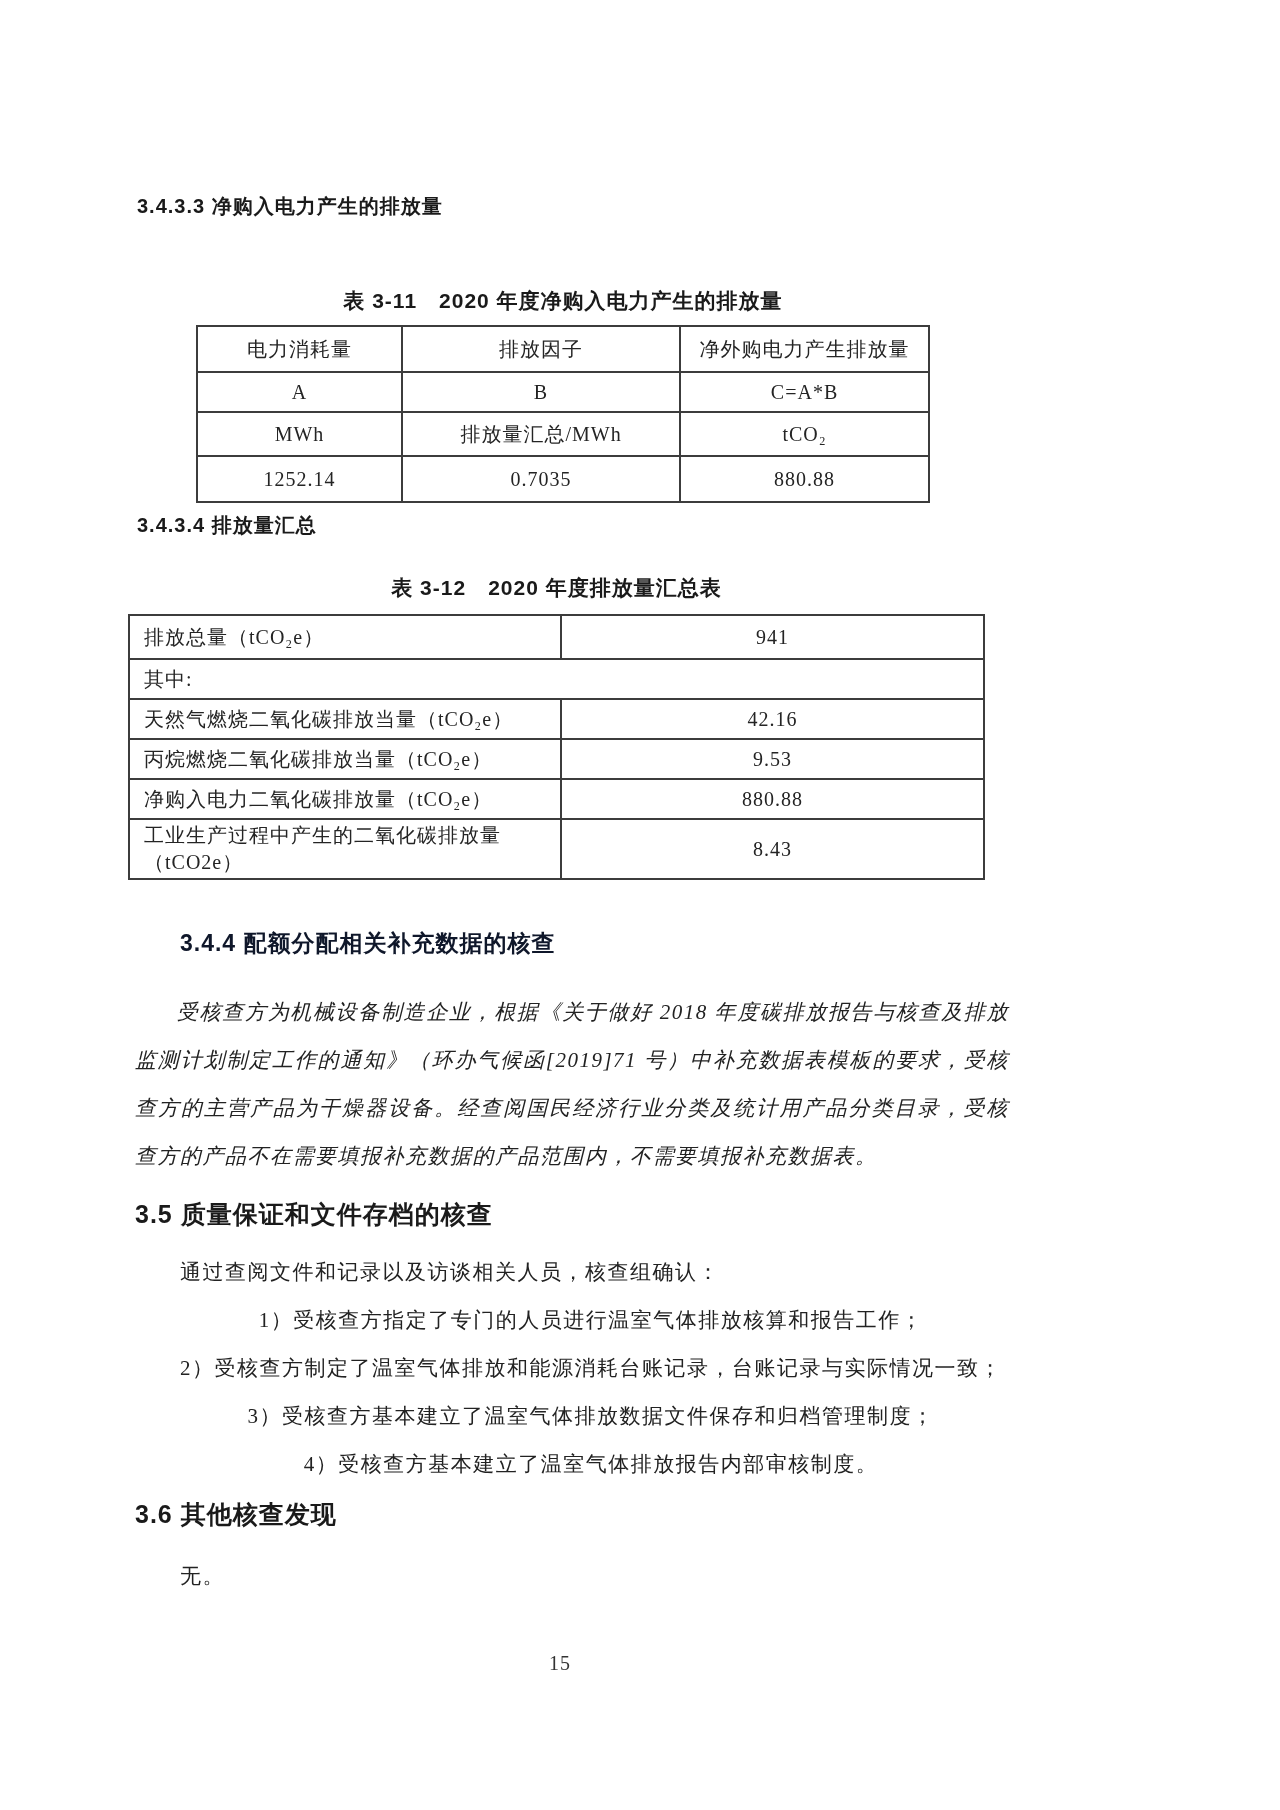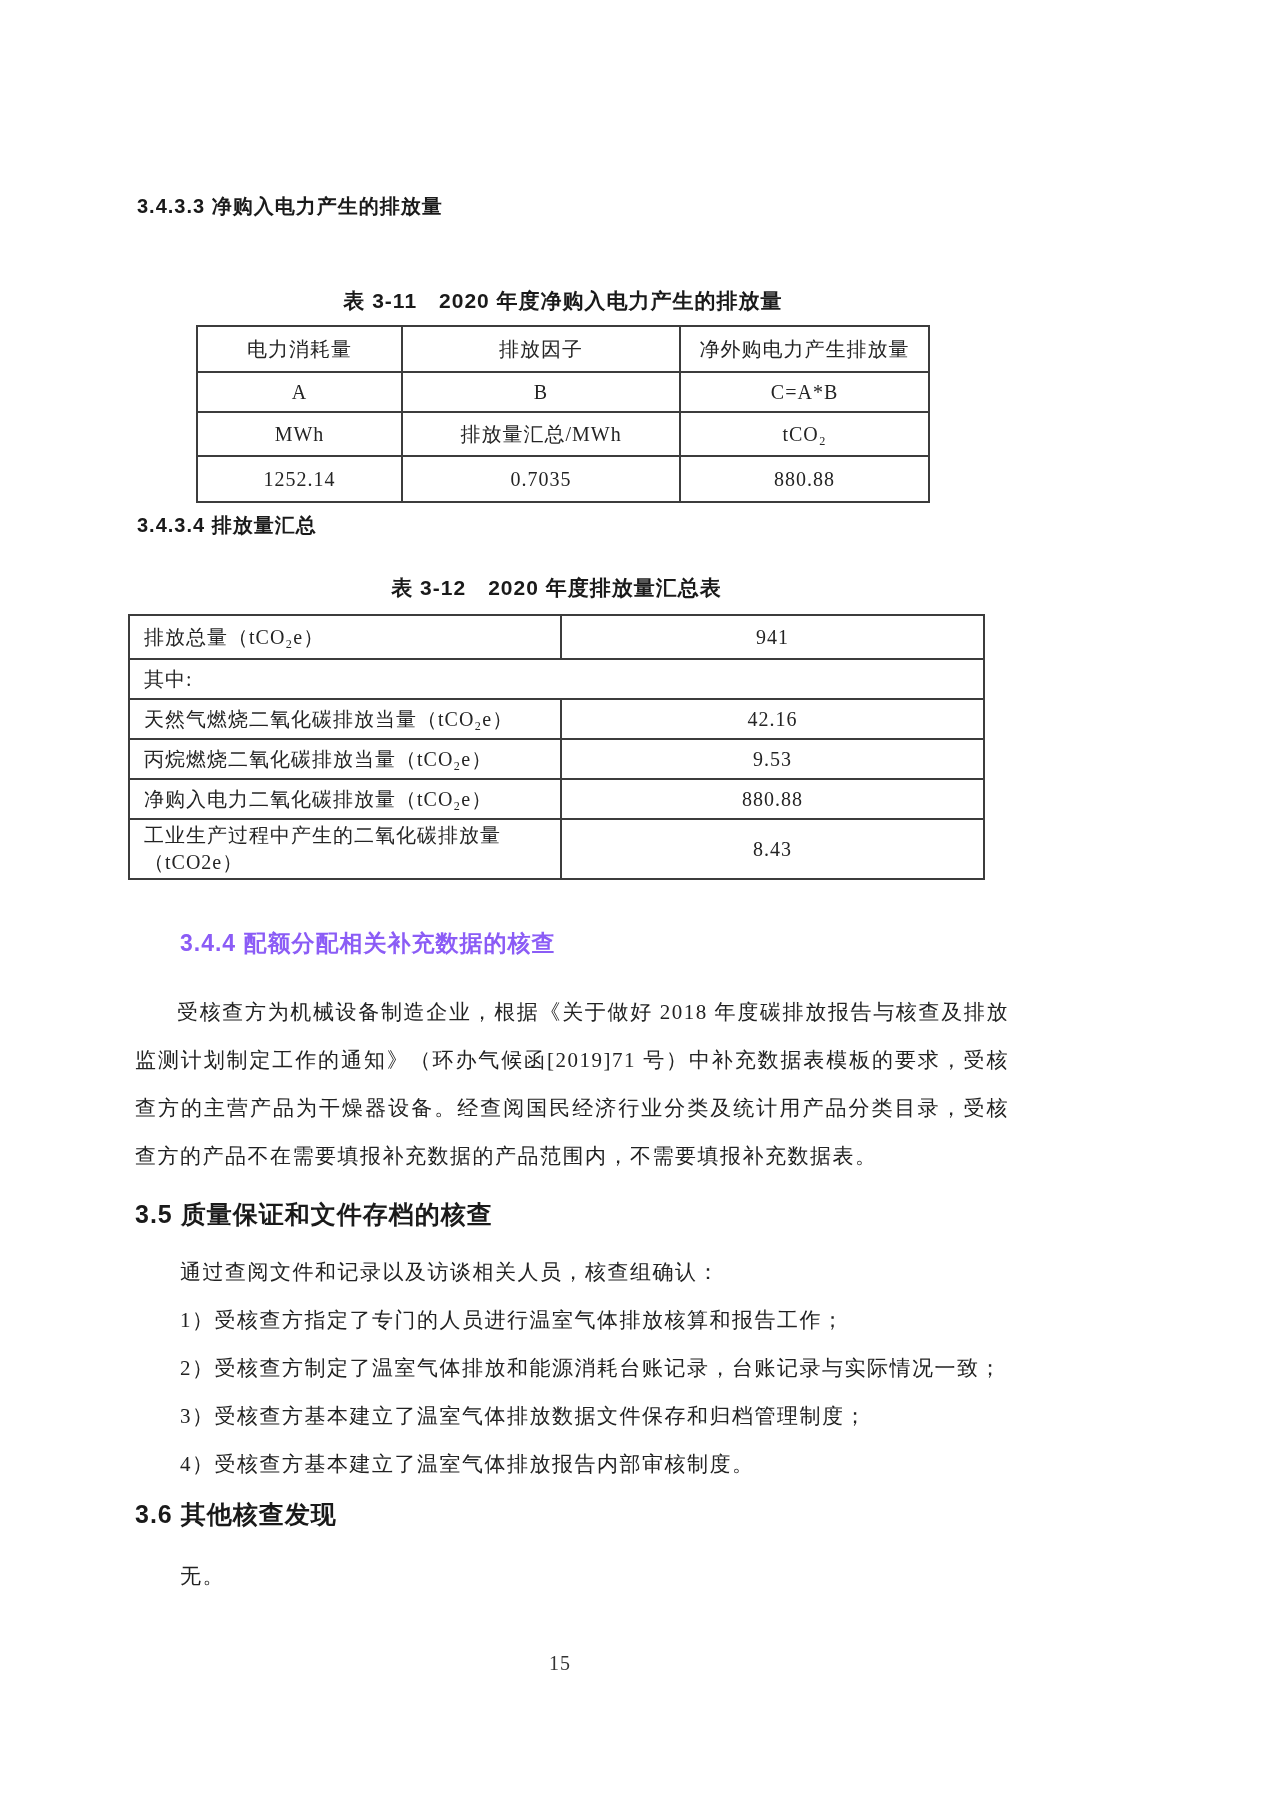--- a/index.html
+++ b/index.html
@@ -14,21 +14,21 @@
   
   .h-small{
     position:absolute;
     font-family:"Liberation Sans","DejaVu Sans",sans-serif;
     font-weight:bold;font-size:20px;color:#1a1a1a;
     letter-spacing:1px;white-space:nowrap;
   }
   .h-mid{
     position:absolute;
     font-family:"Liberation Sans","DejaVu Sans",sans-serif;
-    font-weight:bold;font-size:23px;color:#8b5cf6;
+    font-weight:bold;font-size:23px;color:#0f172a;
     letter-spacing:1px;white-space:nowrap;
   }
   .h-big{
     position:absolute;
     font-family:"Liberation Sans","DejaVu Sans",sans-serif;
     font-weight:bold;font-size:25px;color:#1a1a1a;
     letter-spacing:1px;white-space:nowrap;
   }
   .tbl-caption{
     position:absolute;text-align:center;
@@ -46,21 +46,21 @@
     padding:2px 8px;letter-spacing:1px;margin-left:7px;
   }
   table.doc td.left{
     text-align:left;padding-left:14px;
   }
   .body-text{
     position:absolute;font-size:21px;color:#222;
     line-height:48px;letter-spacing:1.5px;
   }
   .para{
-    text-align:justify;text-indent:2em;
+    text-align:justify;text-indent:2em;font-style:italic;
   }
   .list-item{line-height:48px;white-space:nowrap;}
   .page-number{
     position:absolute;text-align:center;
     font-size:20px;color:#333;letter-spacing:1px;
   }
 </style>
 </head>
 <body>
 
@@ -137,21 +137,21 @@
   </table>
 
   <div class="h-mid" style="left:180px;top:928px;">3.4.4 配额分配相关补充数据的核查</div>
 
   <div class="body-text para" style="left:135px;top:988px;width:874px;">受核查方为机械设备制造企业，根据《关于做好 2018 年度碳排放报告与核查及排放监测计划制定工作的通知》（环办气候函[2019]71 号）中补充数据表模板的要求，受核查方的主营产品为干燥器设备。经查阅国民经济行业分类及统计用产品分类目录，受核查方的产品不在需要填报补充数据的产品范围内，不需要填报补充数据表。</div>
 
   <div class="h-big" style="left:135px;top:1198px;">3.5 质量保证和文件存档的核查</div>
 
   <div class="body-text" style="left:180px;top:1248px;white-space:nowrap;">通过查阅文件和记录以及访谈相关人员，核查组确认：</div>
 
-  <div class="body-text" style="left:180px;top:1296px;">
+  <div class="body-text" style="left:180px;top:1296px;text-align:center;">
     <div class="list-item">1）受核查方指定了专门的人员进行温室气体排放核算和报告工作；</div>
     <div class="list-item">2）受核查方制定了温室气体排放和能源消耗台账记录，台账记录与实际情况一致；</div>
     <div class="list-item">3）受核查方基本建立了温室气体排放数据文件保存和归档管理制度；</div>
     <div class="list-item">4）受核查方基本建立了温室气体排放报告内部审核制度。</div>
   </div>
 
   <div class="h-big" style="left:135px;top:1498px;text-align:center;">3.6 其他核查发现</div>
 
   <div class="body-text" style="left:180px;top:1552px;">无。</div>
 

